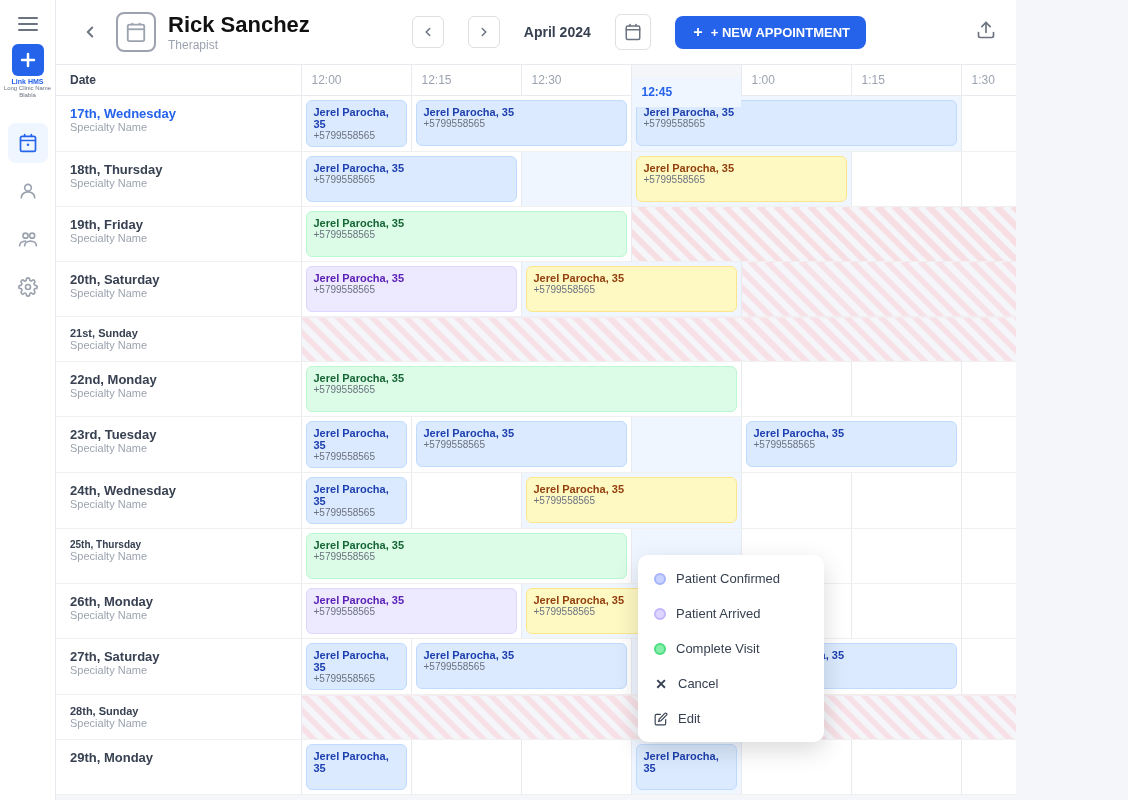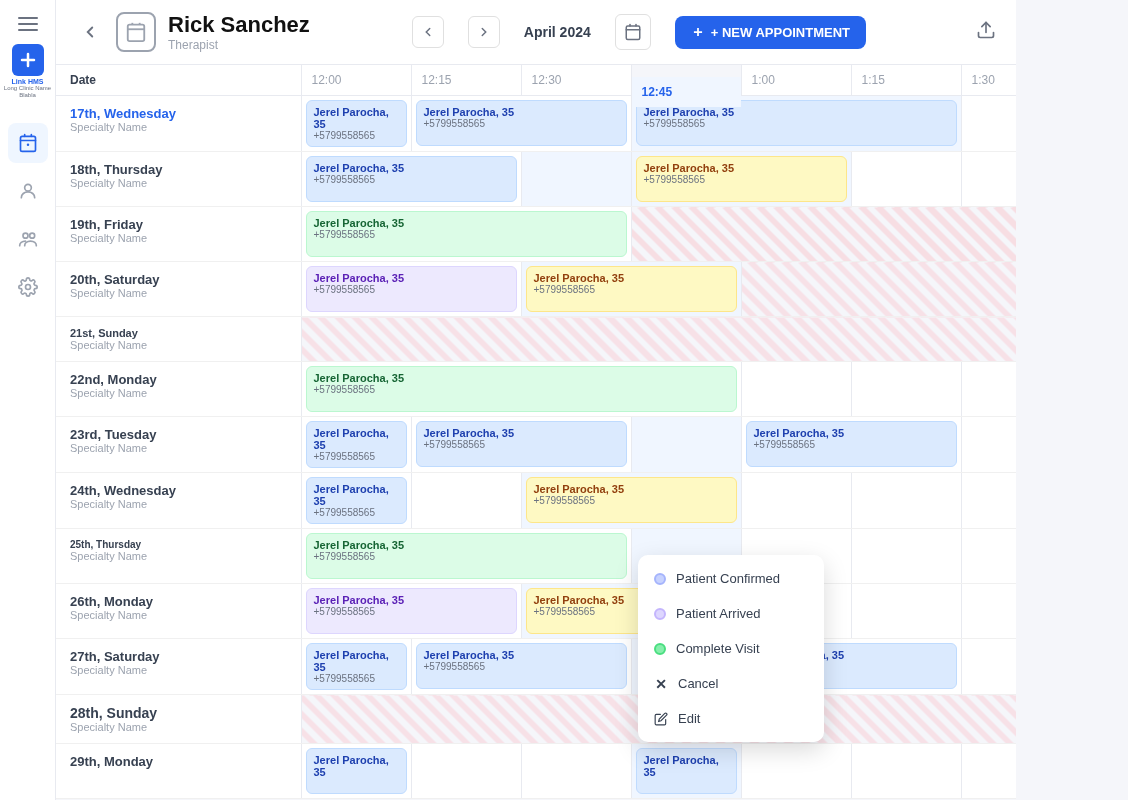--- a/index.html
+++ b/index.html
@@ -445,21 +445,21 @@
                 <div class="appt-phone">+5799558565</div>
               </div>
             </td>
             <td style="background:#fff;border-bottom:1px solid #f0f0f0;border-right:1px solid #e8eaf0;"></td>
             <td style="background:#fff;border-bottom:1px solid #f0f0f0;border-right:1px solid #e8eaf0;"></td>
 
           </tr>
 
           <tr>
             <td style="background:#fff;border-bottom:1px solid #f0f0f0;border-right:1px solid #e8eaf0;padding:10px 14px;vertical-align:top;">
-              <div style="font-size:14px;font-weight:600;color:#374151;">28th, Sunday</div>
+              <div style="font-size:11px;font-weight:600;color:#374151;">28th, Sunday</div>
               <div style="font-size:11px;color:#9ca3af;">Specialty Name</div>
             </td>
             <td colspan="12" style="background:repeating-linear-gradient(45deg,transparent,transparent 6px,rgba(253,164,175,0.25) 6px,rgba(253,164,175,0.25) 12px);border-bottom:1px solid #f0f0f0;"></td>
           </tr>
 
           <tr>
             <td style="background:#fff;border-bottom:1px solid #f0f0f0;border-right:1px solid #e8eaf0;padding:10px 14px;vertical-align:top;">
               <div style="font-size:13px;font-weight:600;color:#374151;">29th, Monday</div>
 
             </td>

